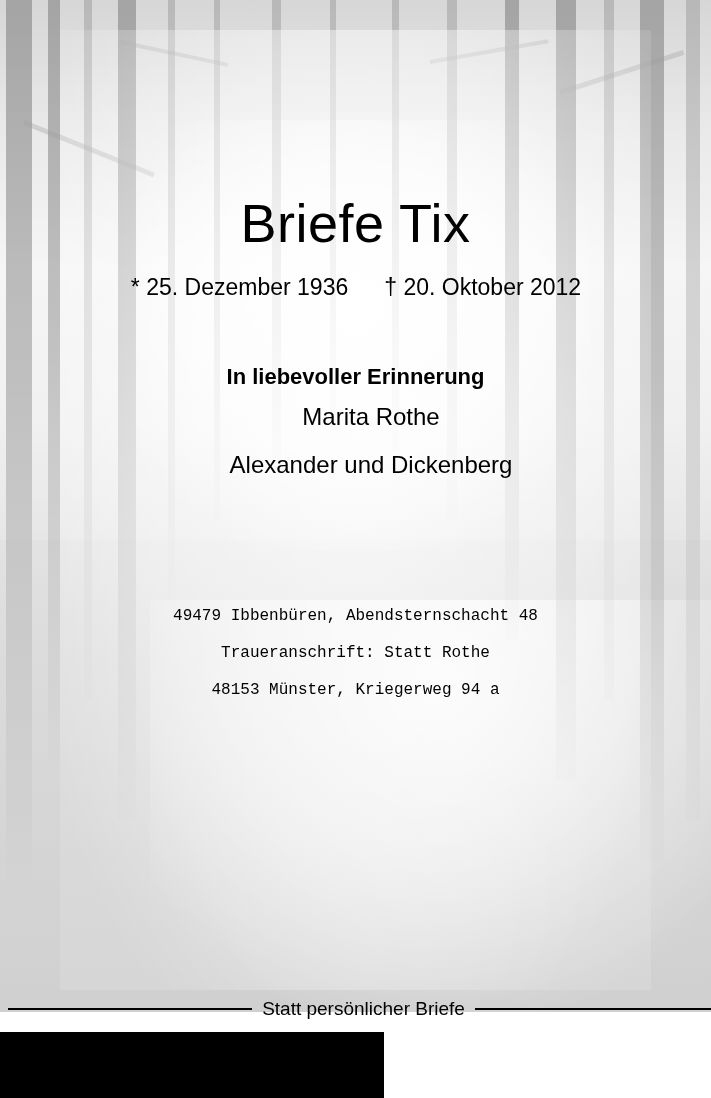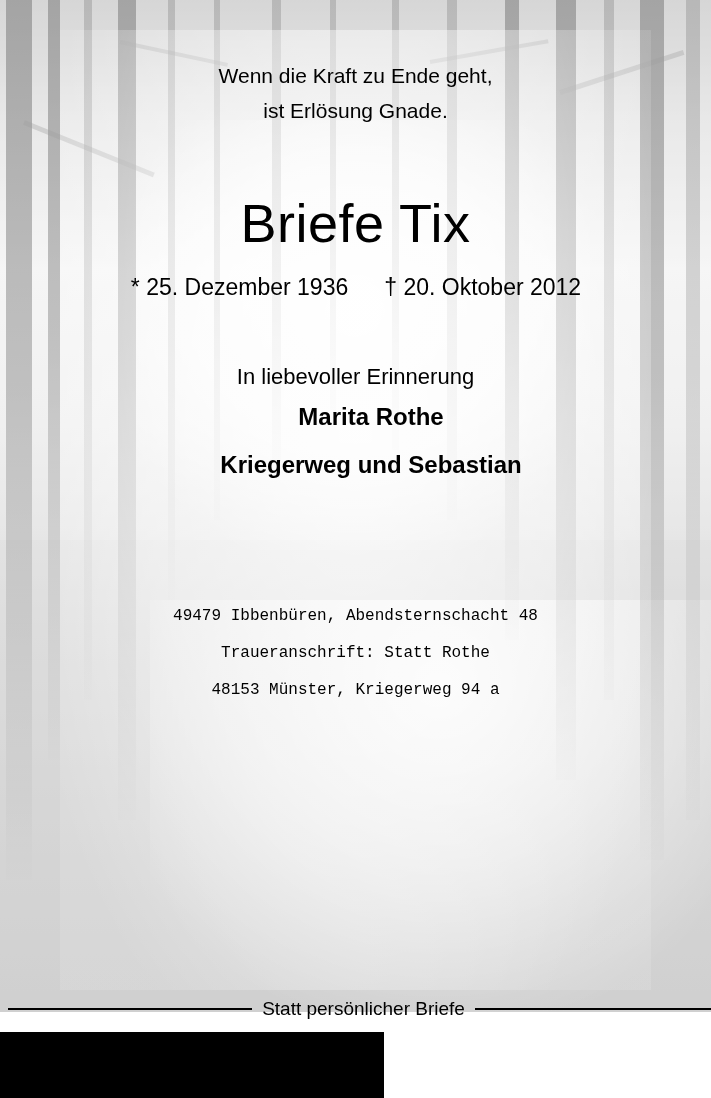--- a/index.html
+++ b/index.html
@@ -111,23 +111,23 @@
     line-height: 30px;
   }
   .dates .gap { display: inline-block; width: 36px; }
   .memory {
     position: absolute;
     left: 0; right: 0;
     top: 360px;
     font-size: 22px;
     line-height: 33px;
   }
-  .memory .lead { font-weight: normal; }
+  .memory .lead { font-weight: bold; }
   .memory .fam {
-    font-weight: bold;
+    font-weight: normal;
     font-size: 24px;
     line-height: 48px;
     margin-left: 31px;
   }
   .address {
     position: absolute;
     left: 0; right: 0;
     top: 598px;
     font-size: 16px;
     line-height: 37px;
@@ -206,35 +206,31 @@
     <div class="branch" style="left:560px; top:90px; width:130px; height:5px; transform:rotate(-18deg);"></div>
     <div class="branch" style="left:120px; top:40px; width:110px; height:4px; transform:rotate(12deg);"></div>
     <div class="branch" style="left:430px; top:60px; width:120px; height:4px; transform:rotate(-10deg);"></div>
 
     <div class="veil"></div>
     <div class="veil2"></div>
   </div>
 
   <div class="content">
 
-    <div class="verse">
-      <div>Wenn die Kraft zu Ende geht,</div>
-      <div>ist Erlösung Gnade.</div>
-    </div>
 
     <div class="name">Briefe Tix</div>
 
     <div class="dates">
       <span>* 25. Dezember 1936</span><span class="gap"></span><span>† 20. Oktober 2012</span>
     </div>
 
     <div class="memory">
       <div class="lead">In liebevoller Erinnerung</div>
       <div class="fam">Marita Rothe</div>
-      <div class="fam">Kriegerweg und Sebastian</div>
+      <div class="fam">Alexander und Dickenberg</div>
     </div>
 
     <div class="address">
       <div>49479 Ibbenbüren, Abendsternschacht 48</div>
       <div>Traueranschrift: Statt Rothe</div>
       <div>48153 Münster, Kriegerweg 94 a</div>
     </div>
 
   </div>
 

